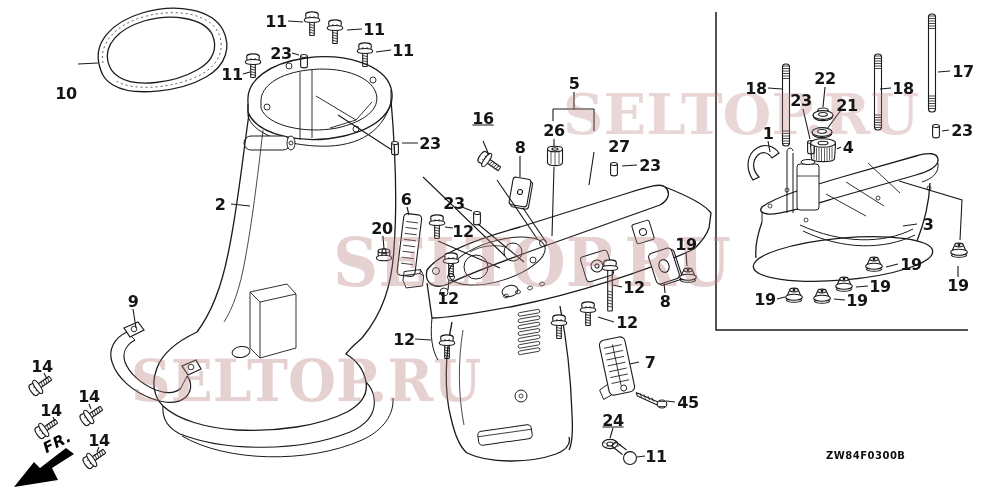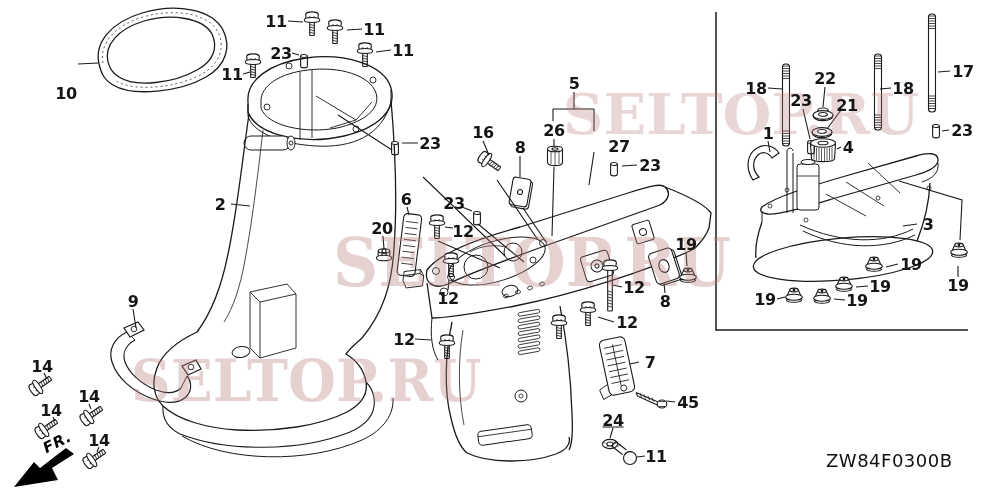--- a/index.html
+++ b/index.html
@@ -3,21 +3,21 @@
 <meta charset="utf-8">
 <style>
   html,body{margin:0;padding:0;background:#fff;}
   #stage{position:relative;width:1000px;height:499px;background:#ffffff;overflow:hidden;
          font-family:"DejaVu Sans","Liberation Sans",sans-serif;}
   #art{position:absolute;left:0;top:0;}
   .callout{position:absolute;transform:translate(-50%,-50%);font-size:16px;font-weight:700;
            color:#151515;letter-spacing:-0.5px;white-space:nowrap;}
   .watermark{position:absolute;font-family:"DejaVu Serif","Liberation Serif",serif;font-weight:700;
              white-space:nowrap;transform-origin:left top;line-height:1;}
-  #part-code{position:absolute;left:826px;top:450px;font-size:18px;font-weight:400;color:#101010;
+  #part-code{position:absolute;left:826px;top:450px;font-size:10px;font-weight:700;color:#101010;
              letter-spacing:0.5px;}
   #fr-label{position:absolute;left:40px;top:441px;font-size:15px;font-weight:800;font-style:italic;
             color:#000;transform:rotate(-27deg);transform-origin:left top;letter-spacing:0.5px;}
 </style>
 </head>
 <body>
 
 <div id="stage">
 
 <svg id="art" width="1000" height="499" viewBox="0 0 1000 499">
@@ -361,21 +361,21 @@
       <span class="callout" style="left: 403px; top: 50px;">11</span>
       <span class="callout" style="left: 232px; top: 74px;">11</span>
       <span class="callout" style="left: 281px; top: 53px;">23</span>
       <span class="callout" style="left: 430px; top: 143px;">23</span>
       <span class="callout" style="left: 220px; top: 204px;">2</span>
       <span class="callout" style="left: 133px; top: 301px;">9</span>
       <span class="callout" style="left: 42px; top: 366px;">14</span>
       <span class="callout" style="left: 51px; top: 410px;">14</span>
       <span class="callout" style="left: 89px; top: 396px;">14</span>
       <span class="callout" style="left: 99px; top: 440px;">14</span>
-      <span class="callout" style="left: 483px; top: 132px;">16</span>
+      <span class="callout" style="left: 483px; top: 118px; text-decoration: underline;">16</span>
       <span class="callout" style="left: 520px; top: 147px;">8</span>
       <span class="callout" style="left: 554px; top: 130px;">26</span>
       <span class="callout" style="left: 574px; top: 83px;">5</span>
       <span class="callout" style="left: 595px; top: 146px; margin-left: 24px;">27</span>
       <span class="callout" style="left: 650px; top: 165px;">23</span>
       <span class="callout" style="left: 406px; top: 199px;">6</span>
       <span class="callout" style="left: 382px; top: 228px; text-align: right;">20</span>
       <span class="callout" style="left: 454px; top: 203px;">23</span>
       <span class="callout" style="left: 463px; top: 231px;">12</span>
       <span class="callout" style="left: 448px; top: 298px;">12</span>

